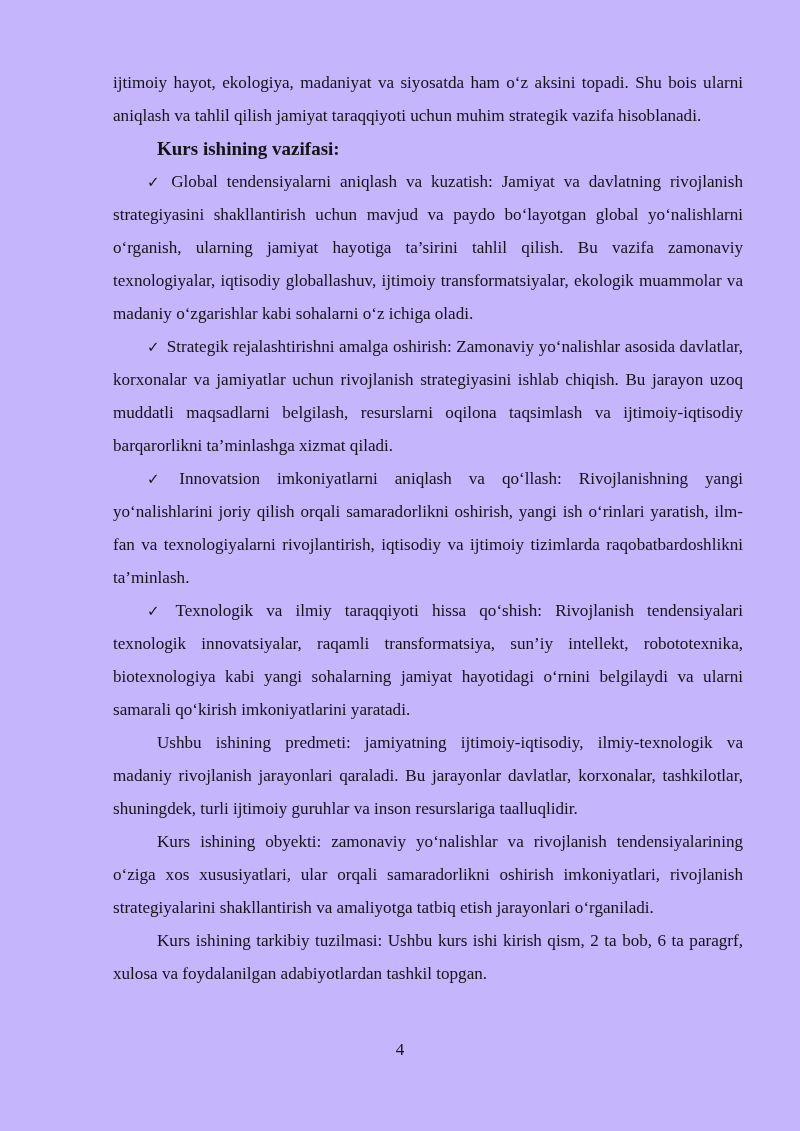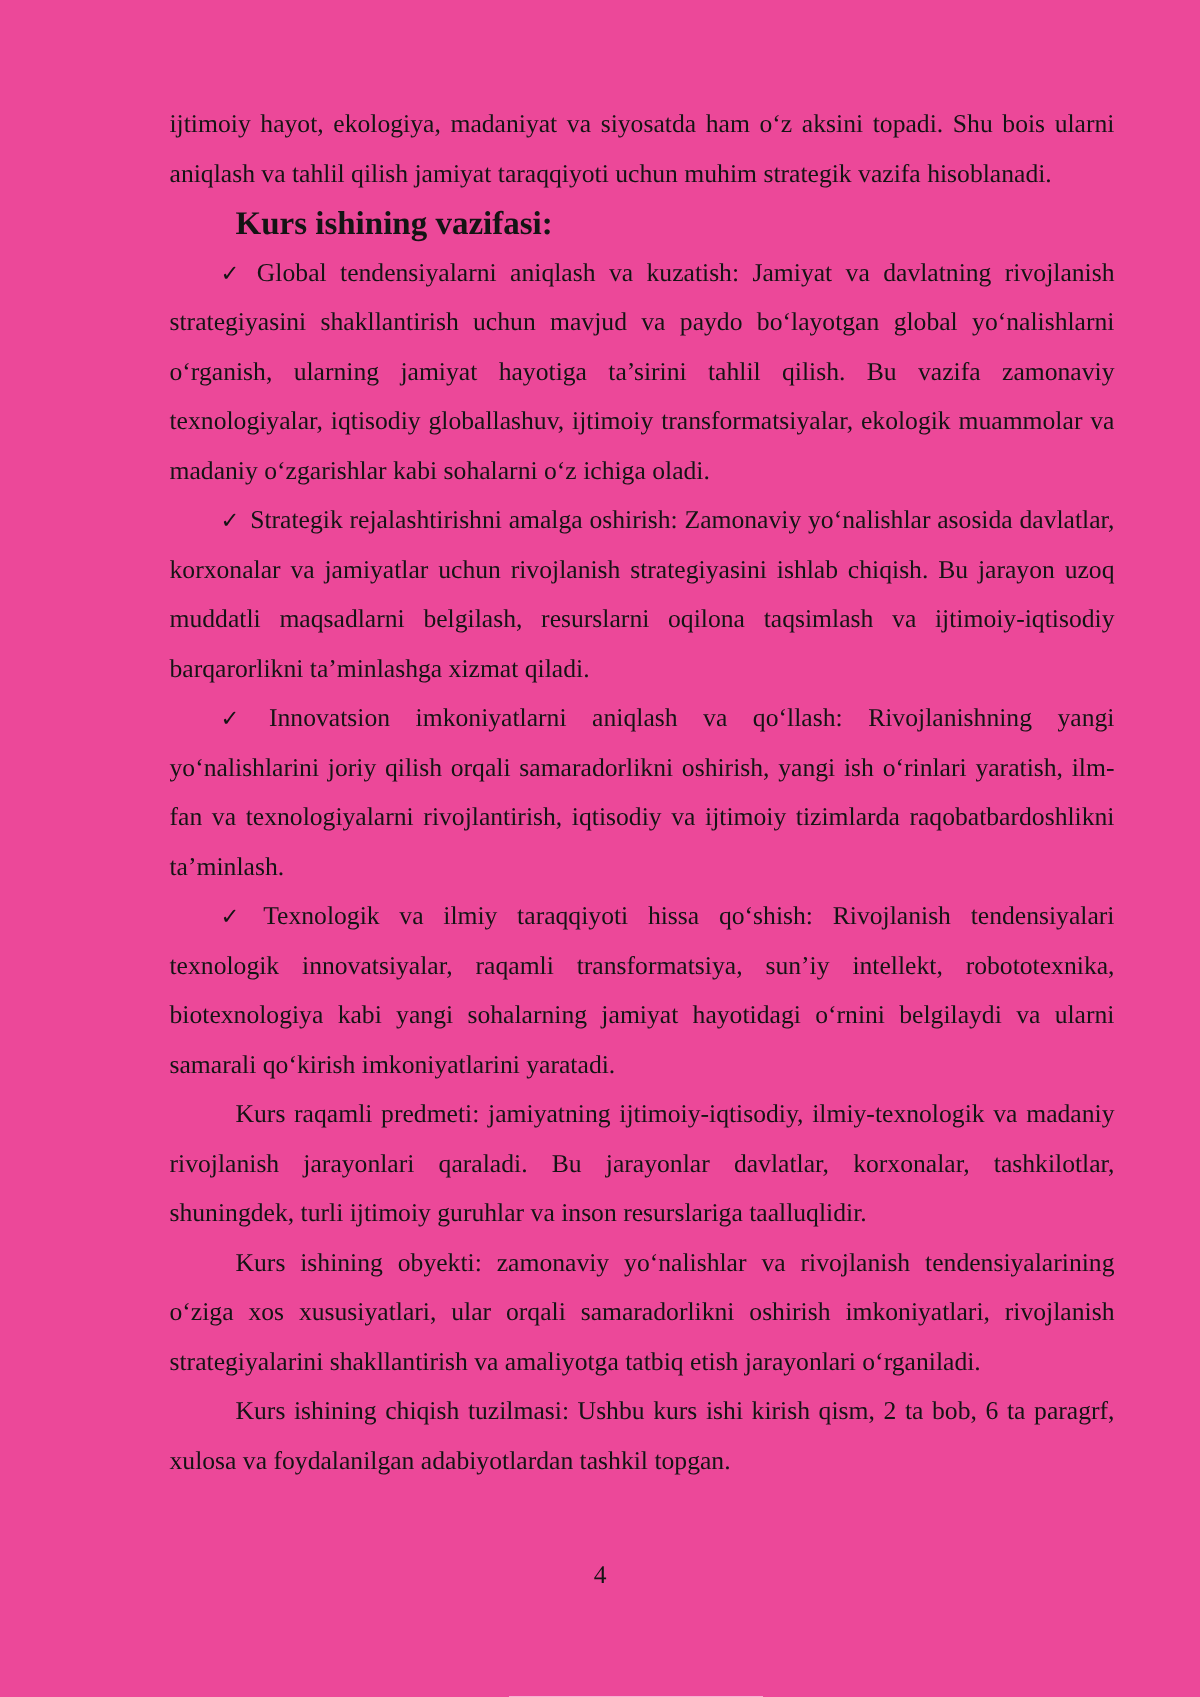--- a/index.html
+++ b/index.html
@@ -7,21 +7,21 @@
     margin: 0;
     padding: 0;
     background: #ffffff;
   }
 
   .page {
     position: relative;
     width: 800px;
     height: 1131px;
     margin: 0 auto;
-    background: #ec4899;
+    background: #c4b5fd;
     overflow: hidden;
     font-family: "Liberation Serif", "DejaVu Serif", serif;
     color: #111111;
     -webkit-font-smoothing: antialiased;
   }
 
   .content {
     position: absolute;
     left: 113px;
     top: 66px;
@@ -70,21 +70,21 @@
     color: #141414;
   }
 
   .lead {
     font-weight: 400;
   }
 
   
   .subhead {
     margin: 0;
-    font-size: 22px;
+    font-size: 19px;
     line-height: 33px;
     font-weight: 700;
     text-indent: 44px;
     color: #141414;
   }
 
   
   .folio {
     position: absolute;
     left: 0;
@@ -118,28 +118,28 @@
 
     <p class="para bullet no-stretch">
       <span class="tick">✓</span><span class="lead">Innovatsion imkoniyatlarni aniqlash va qo‘llash:</span><span> Rivojlanishning yangi yo‘nalishlarini joriy qilish orqali samaradorlikni oshirish, yangi ish o‘rinlari yaratish, ilm-fan va texnologiyalarni rivojlantirish, iqtisodiy va ijtimoiy tizimlarda raqobatbardoshlikni ta’minlash.</span>
     </p>
 
     <p class="para bullet no-stretch">
       <span class="tick">✓</span><span class="lead">Texnologik va ilmiy taraqqiyoti hissa qo‘shish:</span><span> Rivojlanish tendensiyalari texnologik innovatsiyalar, raqamli transformatsiya, sun’iy intellekt, robototexnika, biotexnologiya kabi yangi sohalarning jamiyat hayotidagi o‘rnini belgilaydi va ularni samarali qo‘kirish imkoniyatlarini yaratadi.</span>
     </p>
 
     <p class="para indent no-stretch">
-      <span class="lead">Kurs raqamli predmeti:</span><span> jamiyatning ijtimoiy-iqtisodiy, ilmiy-texnologik va madaniy rivojlanish jarayonlari qaraladi. Bu jarayonlar davlatlar, korxonalar, tashkilotlar, shuningdek, turli ijtimoiy guruhlar va inson resurslariga taalluqlidir.</span>
+      <span class="lead">Ushbu ishining predmeti:</span><span> jamiyatning ijtimoiy-iqtisodiy, ilmiy-texnologik va madaniy rivojlanish jarayonlari qaraladi. Bu jarayonlar davlatlar, korxonalar, tashkilotlar, shuningdek, turli ijtimoiy guruhlar va inson resurslariga taalluqlidir.</span>
     </p>
 
     <p class="para indent no-stretch">
       <span class="lead">Kurs ishining obyekti:</span><span> zamonaviy yo‘nalishlar va rivojlanish tendensiyalarining o‘ziga xos xususiyatlari, ular orqali samaradorlikni oshirish imkoniyatlari, rivojlanish strategiyalarini shakllantirish va amaliyotga tatbiq etish jarayonlari o‘rganiladi.</span>
     </p>
 
     <p class="para indent no-stretch">
-      <span class="lead">Kurs ishining chiqish tuzilmasi:</span><span> Ushbu kurs ishi kirish qism, 2 ta bob, 6 ta paragrf, xulosa va foydalanilgan adabiyotlardan tashkil topgan.</span>
+      <span class="lead">Kurs ishining tarkibiy tuzilmasi:</span><span> Ushbu kurs ishi kirish qism, 2 ta bob, 6 ta paragrf, xulosa va foydalanilgan adabiyotlardan tashkil topgan.</span>
     </p>
 
   </div>
 
   <div class="folio">4</div>
 
 </div>
 
 </body></html>

